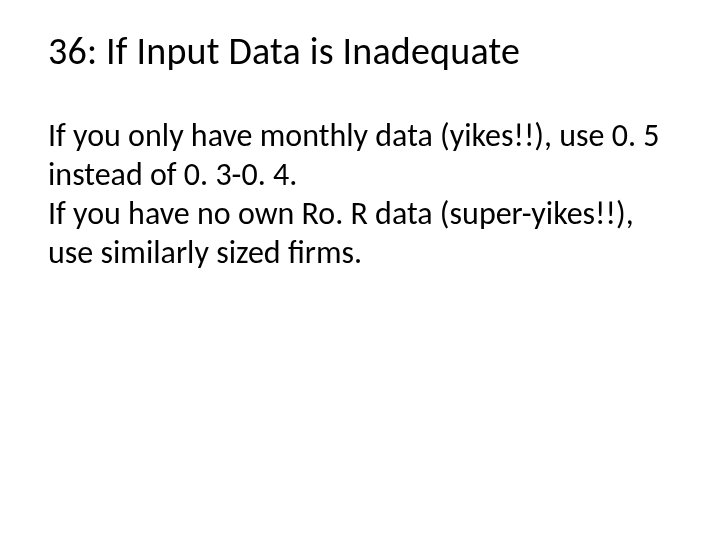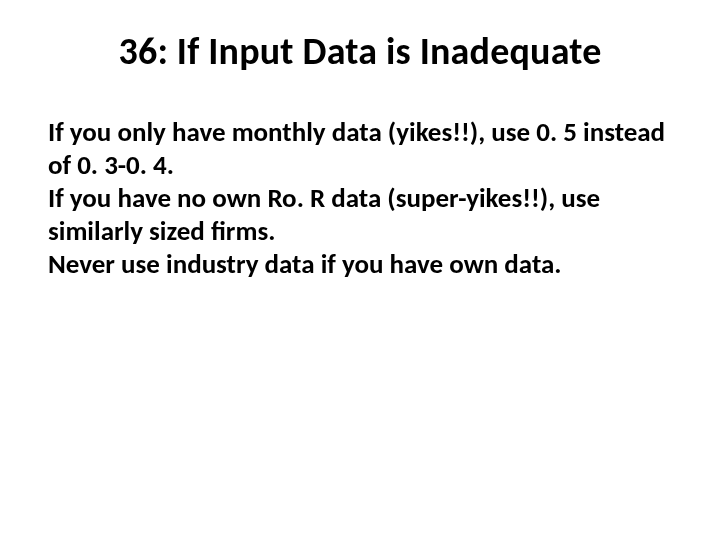--- a/index.html
+++ b/index.html
@@ -11,37 +11,35 @@
     color: #000000;
     overflow: hidden;
   }
   .slide {
     width: 720px;
     height: 540px;
     padding: 28px 48px 40px 48px;
   }
   .title {
     font-size: 38px;
-    font-weight: 700;
-    text-align: center;
+    font-weight: 400;
     margin-bottom: 42px;
     letter-spacing: 0.2px;
   }
   .body {
-    font-size: 27px;
+    font-size: 32px;
     line-height: 1.22;
-    font-weight: 700;
+    font-weight: 400;
   }
   .body p {
     margin: 0;
   }
 </style>
 </head>
 <body>
 
 <div class="slide">
   <h1 class="title">36: If Input Data is Inadequate</h1>
   <div class="body">
     <p>If you only have monthly data (yikes!!), use 0. 5 instead of 0. 3-0. 4.</p>
     <p>If you have no own Ro. R data (super-yikes!!), use similarly sized firms.</p>
-    <p>Never use industry data if you have own data.</p>
   </div>
 </div>
 
 </body></html>

